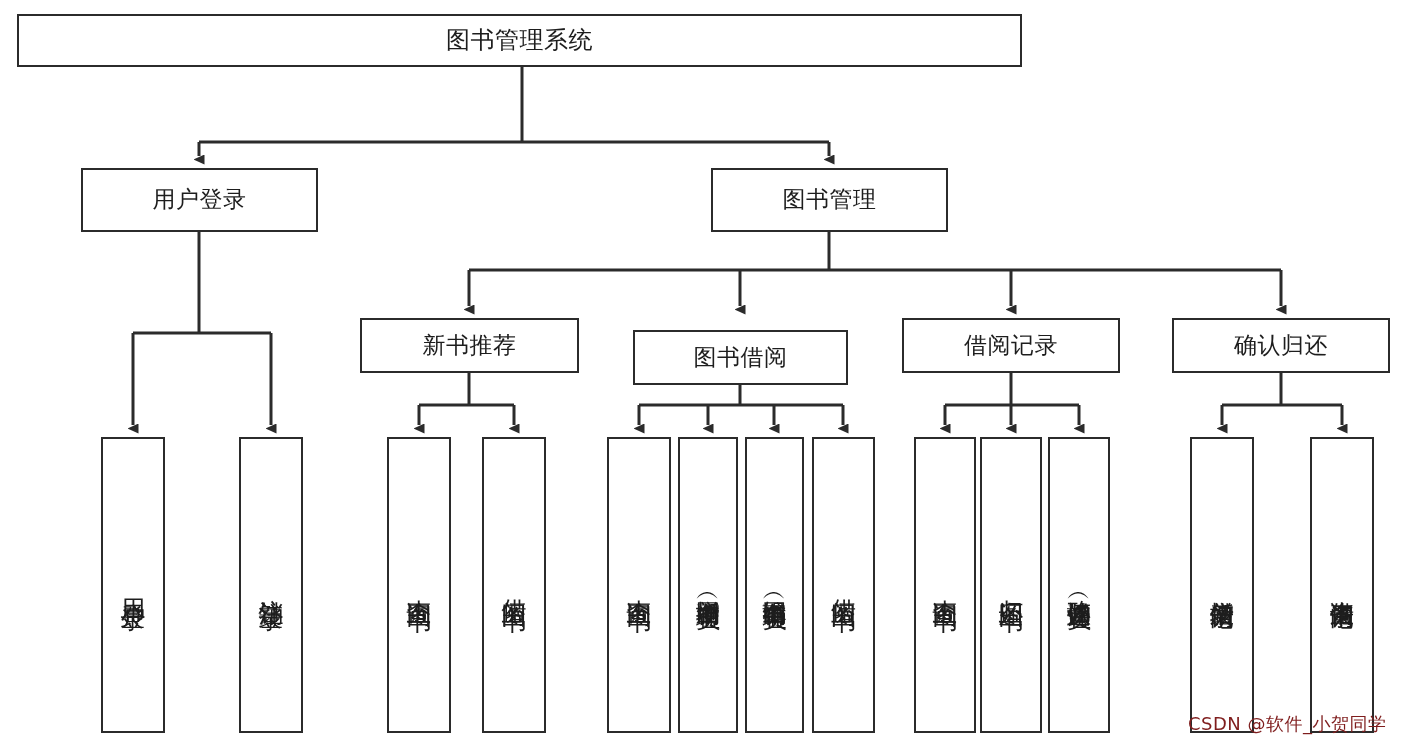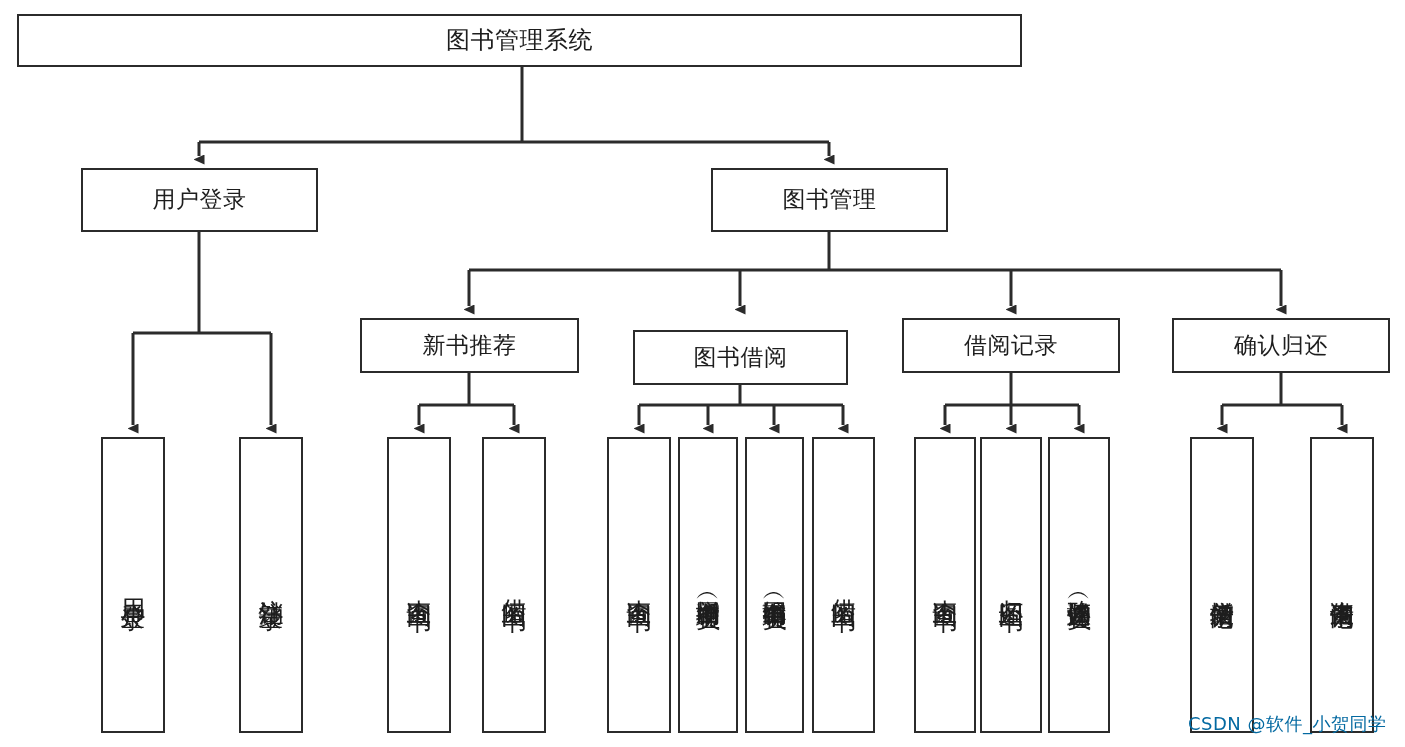--- a/index.html
+++ b/index.html
@@ -65,21 +65,21 @@
   }
   .node.vert.tight .node-label {
     font-size: 24px;
     letter-spacing: 1px;
   }
   #watermark {
     position: absolute;
     left: 1188px;
     top: 712px;
     font-size: 18px;
-    color: #0369a1;
+    color: #7f1d1d;
     white-space: nowrap;
     letter-spacing: 0.5px;
     font-family: "DejaVu Sans", sans-serif;
   }
 </style>
 </head>
 <body>
 
 <div id="diagram-root">
 

